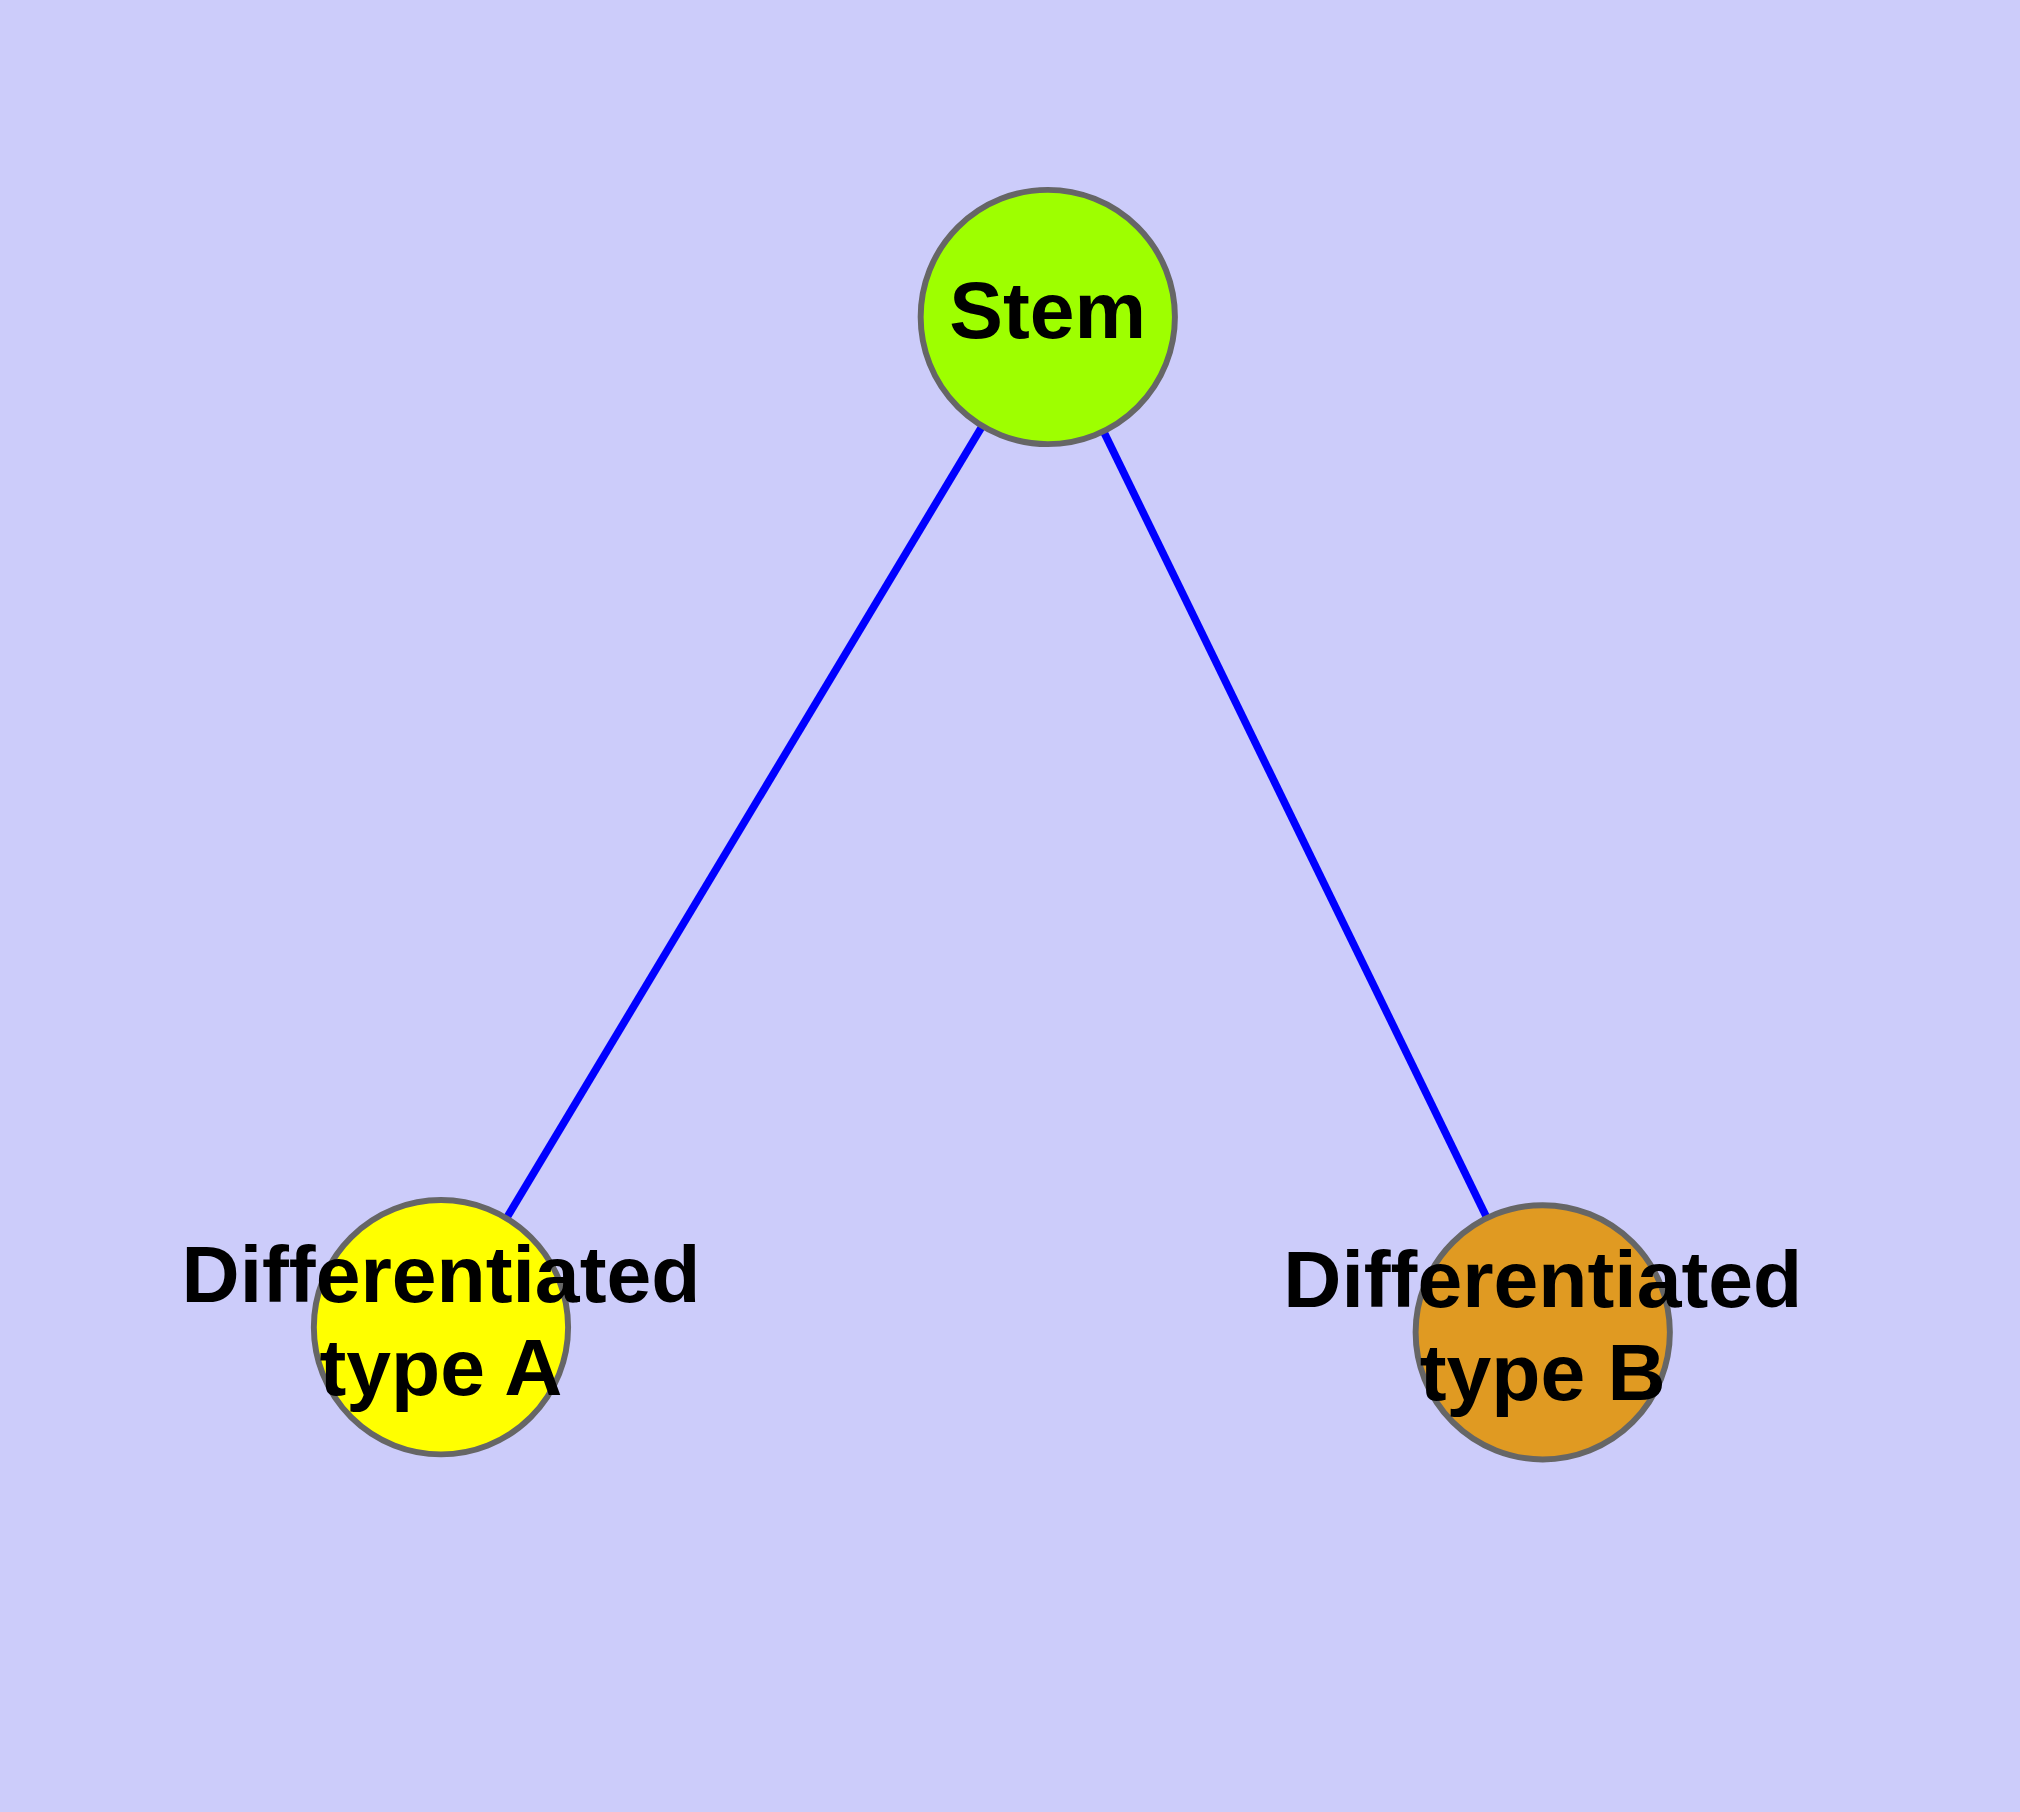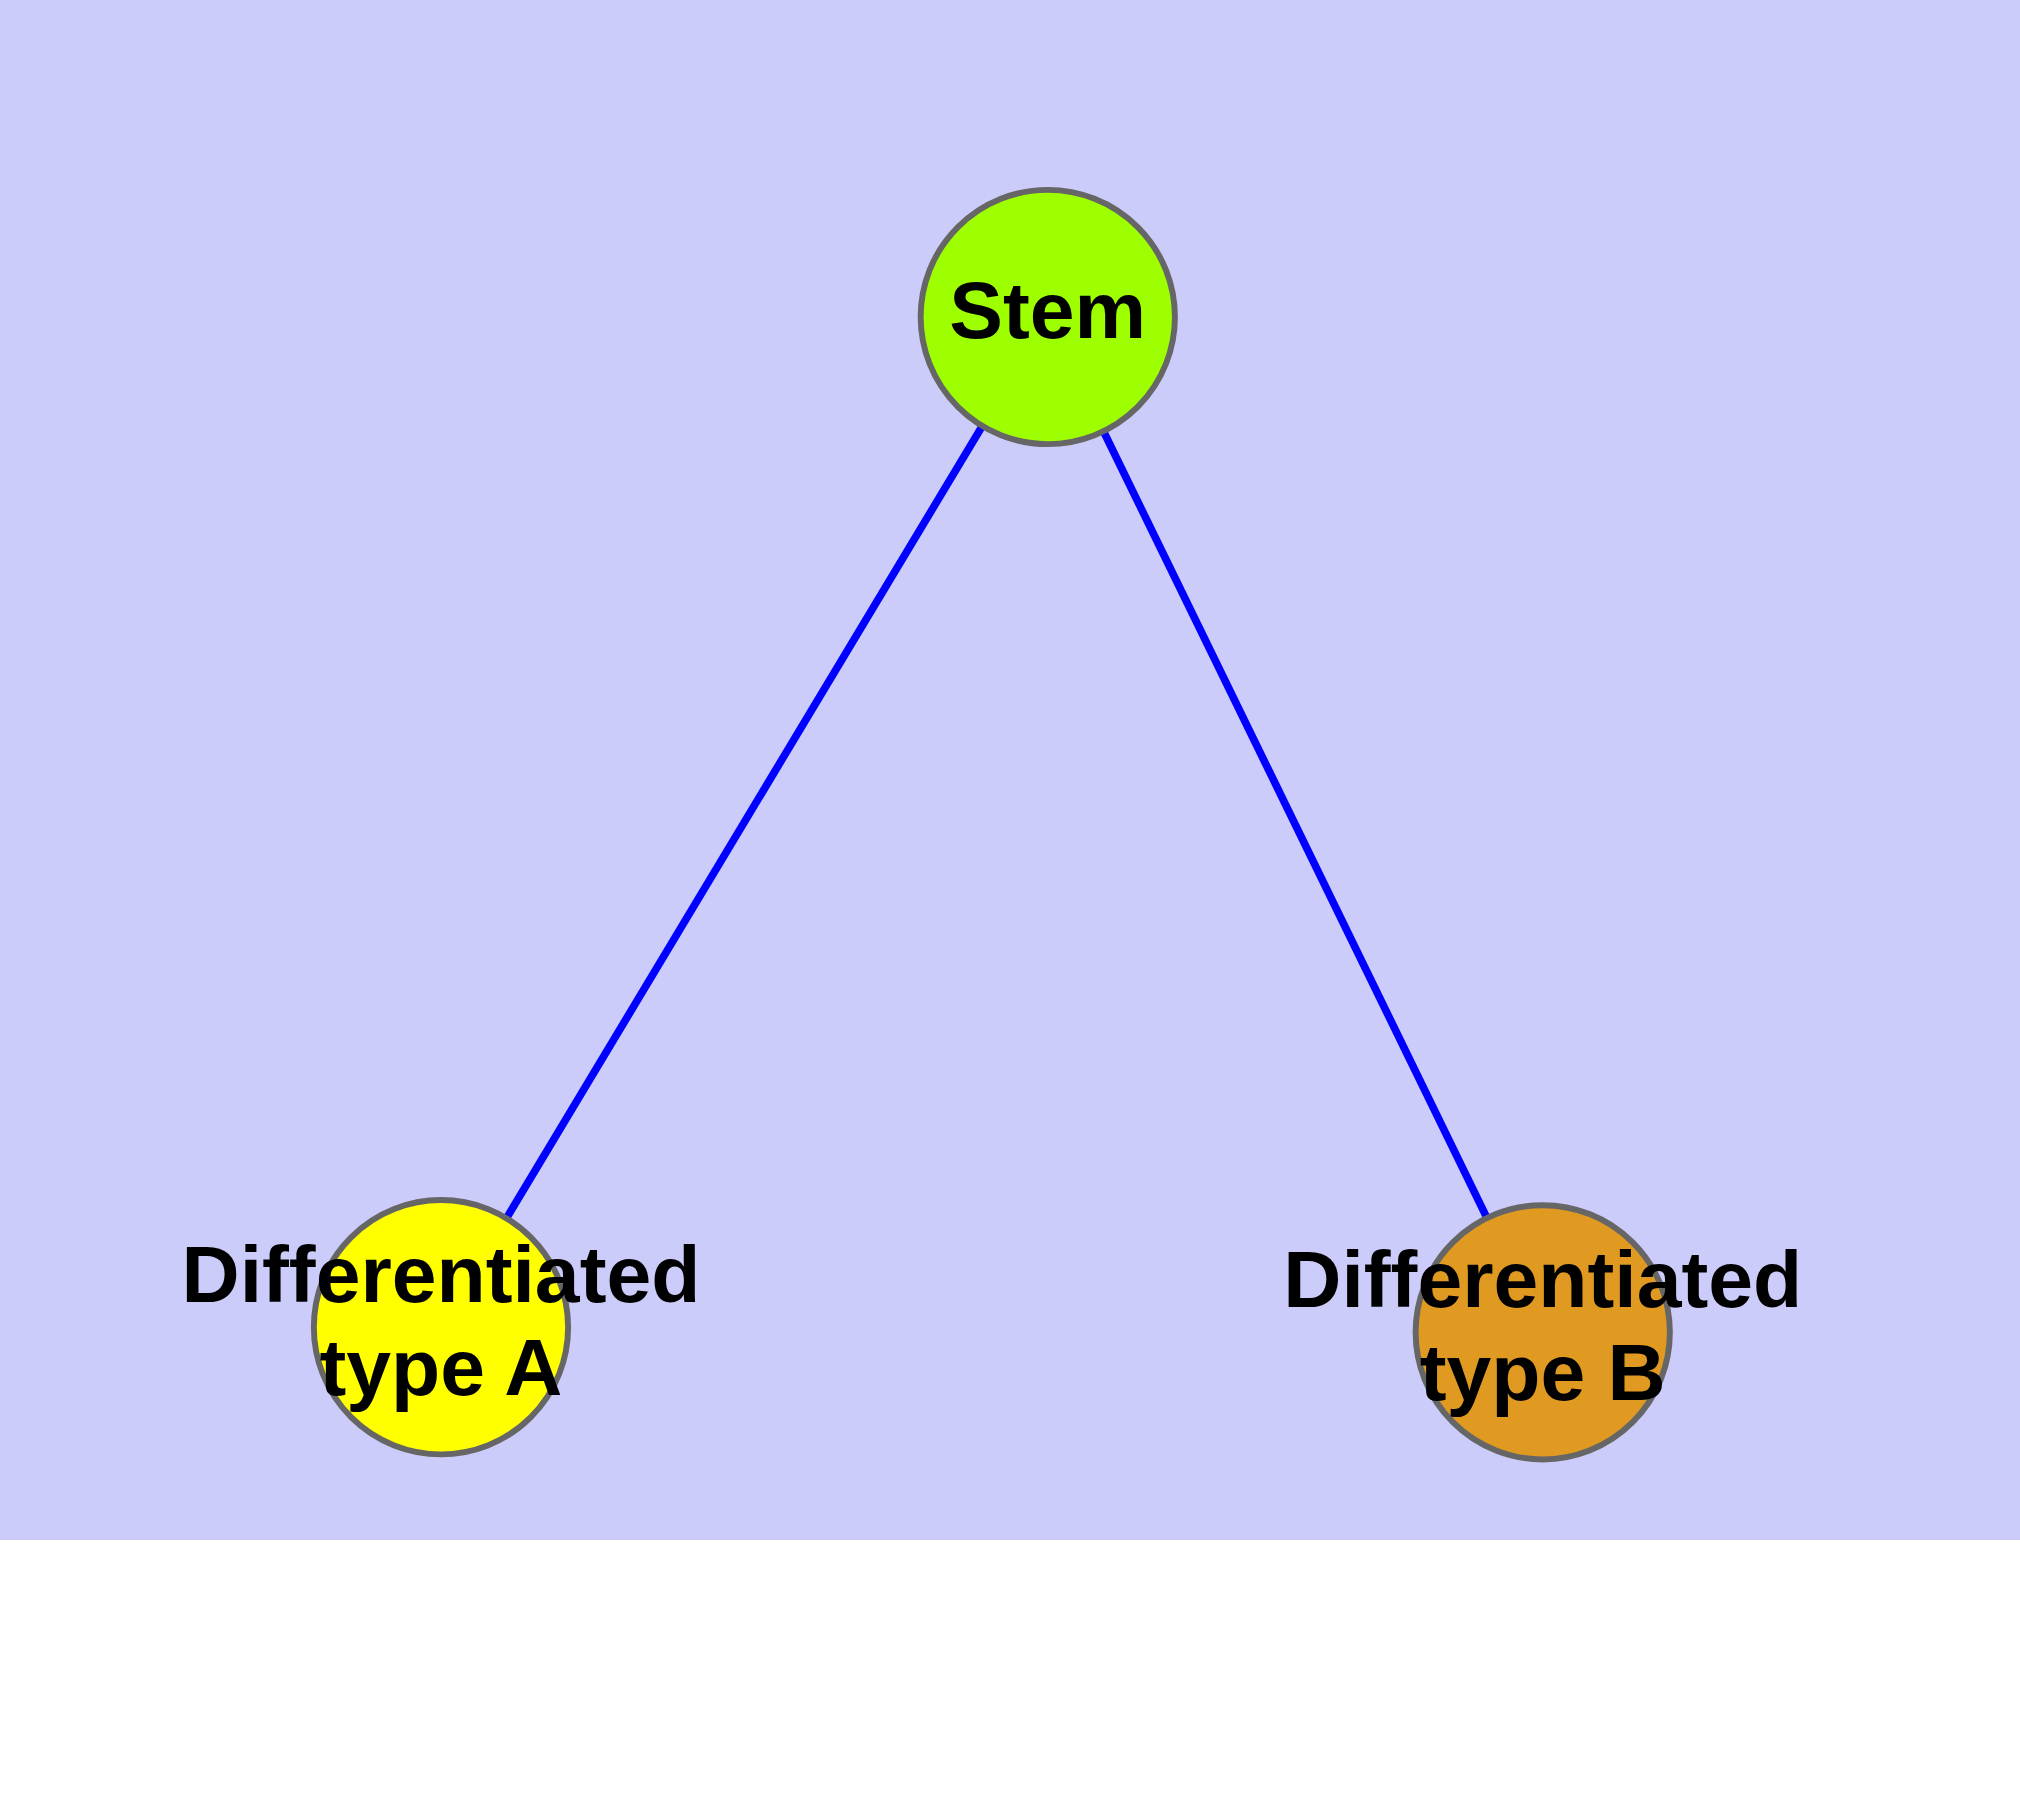--- a/index.html
+++ b/index.html
@@ -35,21 +35,21 @@
     stroke: #666666;
     stroke-width: 7;
   }
   .graph-edge {
     stroke-linecap: butt;
   }
 </style>
 </head>
 <body>
 
-<div id="canvas-root" style="width: 2021px; height: 1540px; background: rgb(204, 204, 250);">
+<div id="canvas-root" style="width: 2021px; height: 1812px; background: rgb(204, 204, 250);">
   <svg id="graph-svg" viewBox="0 0 2384 2138" style="width: 2021px; height: 1812px;">
 
     <rect id="bg-rect" x="0" y="0" width="2384" height="2138" fill="#ccccfa"></rect>
 
     <g id="edges-layer">
         <line x1="1159.7920282190303" y1="500.8713720152458" x2="596.2079717809698" y2="1439.128627984754" stroke="#0000ff" stroke-width="9" class="graph-edge"></line>
         <line x1="1300.8516894761797" y1="507.0348013569576" x2="1755.1483105238203" y2="1438.9651986430424" stroke="#0000ff" stroke-width="9" class="graph-edge"></line>
       </g>
 
     <g id="nodes-layer">

